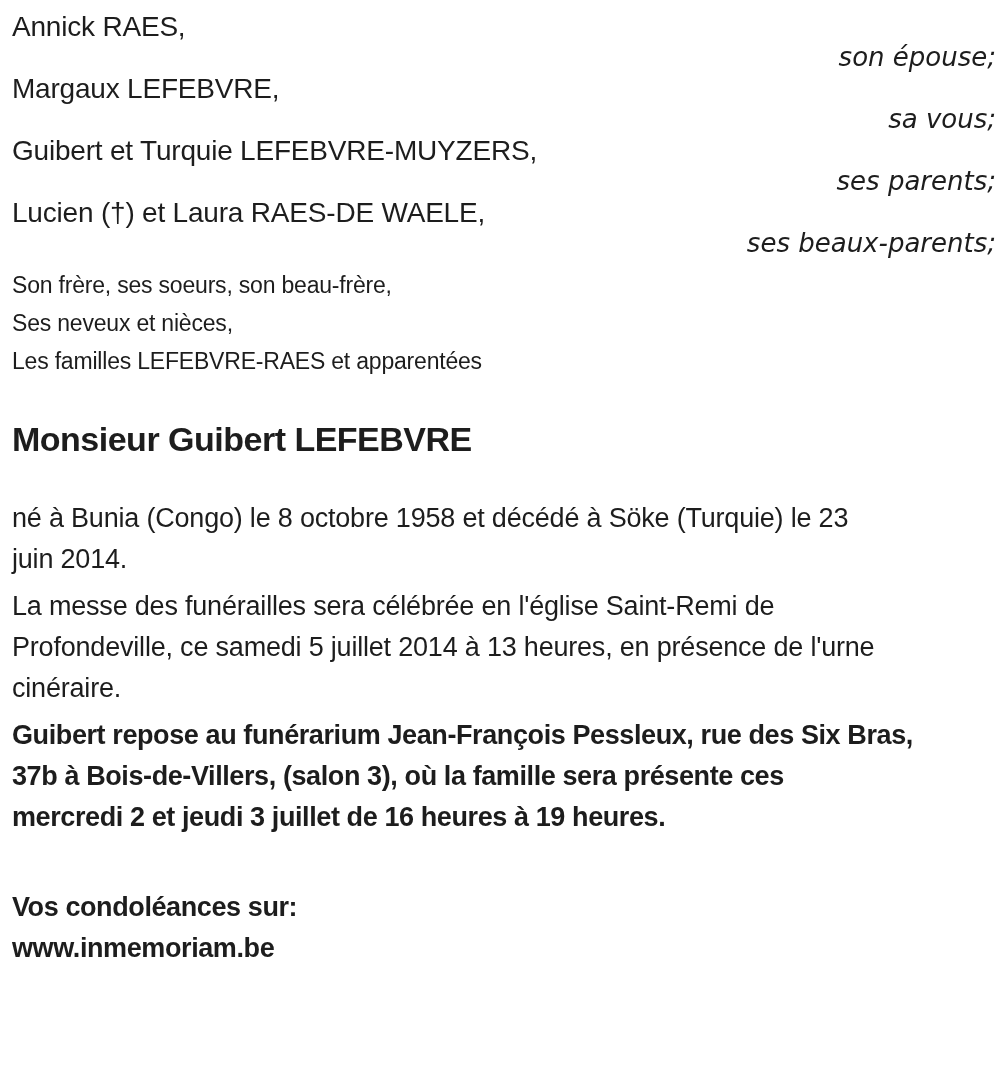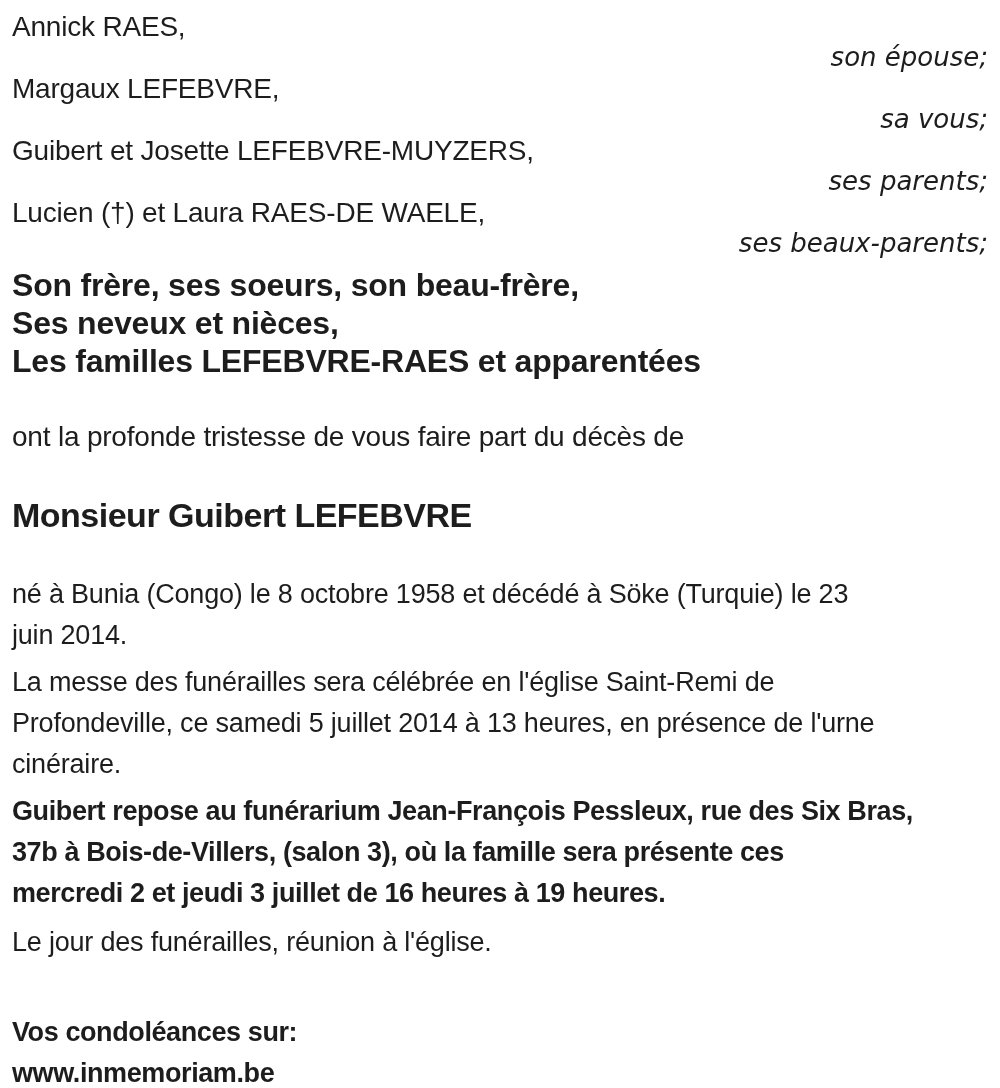--- a/index.html
+++ b/index.html
@@ -12,43 +12,42 @@
   }
   body {
     font-family: "Liberation Sans", sans-serif;
     color: #1d1d1d;
     -webkit-font-smoothing: antialiased;
   }
   .page {
     box-sizing: border-box;
     width: 1000px;
     height: 1088px;
-    padding: 10px 12px 0 12px;
+    padding: 10px 4px 0 12px;
   }
   
   .mourner-pair { margin: 0; }
   .mourner-name {
     font-size: 28px;
     line-height: 33px;
     letter-spacing: -0.2px;
   }
   .mourner-role {
     font-family: "DejaVu Sans", sans-serif;
     font-style: italic;
     font-size: 26px;
     line-height: 29px;
     text-align: right;
   }
   .relatives {
     margin-top: 8px;
-    font-size: 32px;
+    font-size: 23px;
     line-height: 38px;
     letter-spacing: -0.2px;
     white-space: pre-line;
-    font-weight: bold;
   }
   .announce {
     margin: 38px 0 0 0;
     font-size: 28px;
     line-height: 38px;
     letter-spacing: -0.2px;
   }
   h1.deceased {
     margin: 34px 0 0 0;
     font-size: 34px;
@@ -78,48 +77,46 @@
   <section>
     <div class="mourner-pair">
       <div class="mourner-name">Annick RAES,</div>
       <div class="mourner-role">son épouse;</div>
     </div>
     <div class="mourner-pair">
       <div class="mourner-name">Margaux LEFEBVRE,</div>
       <div class="mourner-role">sa vous;</div>
     </div>
     <div class="mourner-pair">
-      <div class="mourner-name">Guibert et Josette LEFEBVRE-MUYZERS,</div>
+      <div class="mourner-name">Guibert et Turquie LEFEBVRE-MUYZERS,</div>
       <div class="mourner-role">ses parents;</div>
     </div>
     <div class="mourner-pair">
       <div class="mourner-name">Lucien (†) et Laura RAES-DE WAELE,</div>
       <div class="mourner-role">ses beaux-parents;</div>
     </div>
   </section>
 
   <div class="relatives">Son frère, ses soeurs, son beau-frère,
 Ses neveux et nièces,
 Les familles LEFEBVRE-RAES et apparentées</div>
 
-  <p class="announce">ont la profonde tristesse de vous faire part du décès de</p>
 
   <h1 class="deceased">Monsieur Guibert LEFEBVRE</h1>
 
   <p class="para first-after-title">né à Bunia (Congo) le 8 octobre 1958 et décédé à Söke (Turquie) le 23
 juin 2014.</p>
 
   <p class="para">La messe des funérailles sera célébrée en l'église Saint-Remi de
 Profondeville, ce samedi 5 juillet 2014 à 13 heures, en présence de l'urne
 cinéraire.</p>
 
   <p class="para bold">Guibert repose au funérarium Jean-François Pessleux, rue des Six Bras,
 37b à Bois-de-Villers, (salon 3), où la famille sera présente ces
 mercredi 2 et jeudi 3 juillet de 16 heures à 19 heures.</p>
 
-  <p class="para gap">Le jour des funérailles, réunion à l'église.</p>
 
   <p class="para bold gap">
     <span>Vos condoléances sur:</span>
     <span>www.inmemoriam.be</span>
   </p>
 
 </div>
 
 </body></html>

